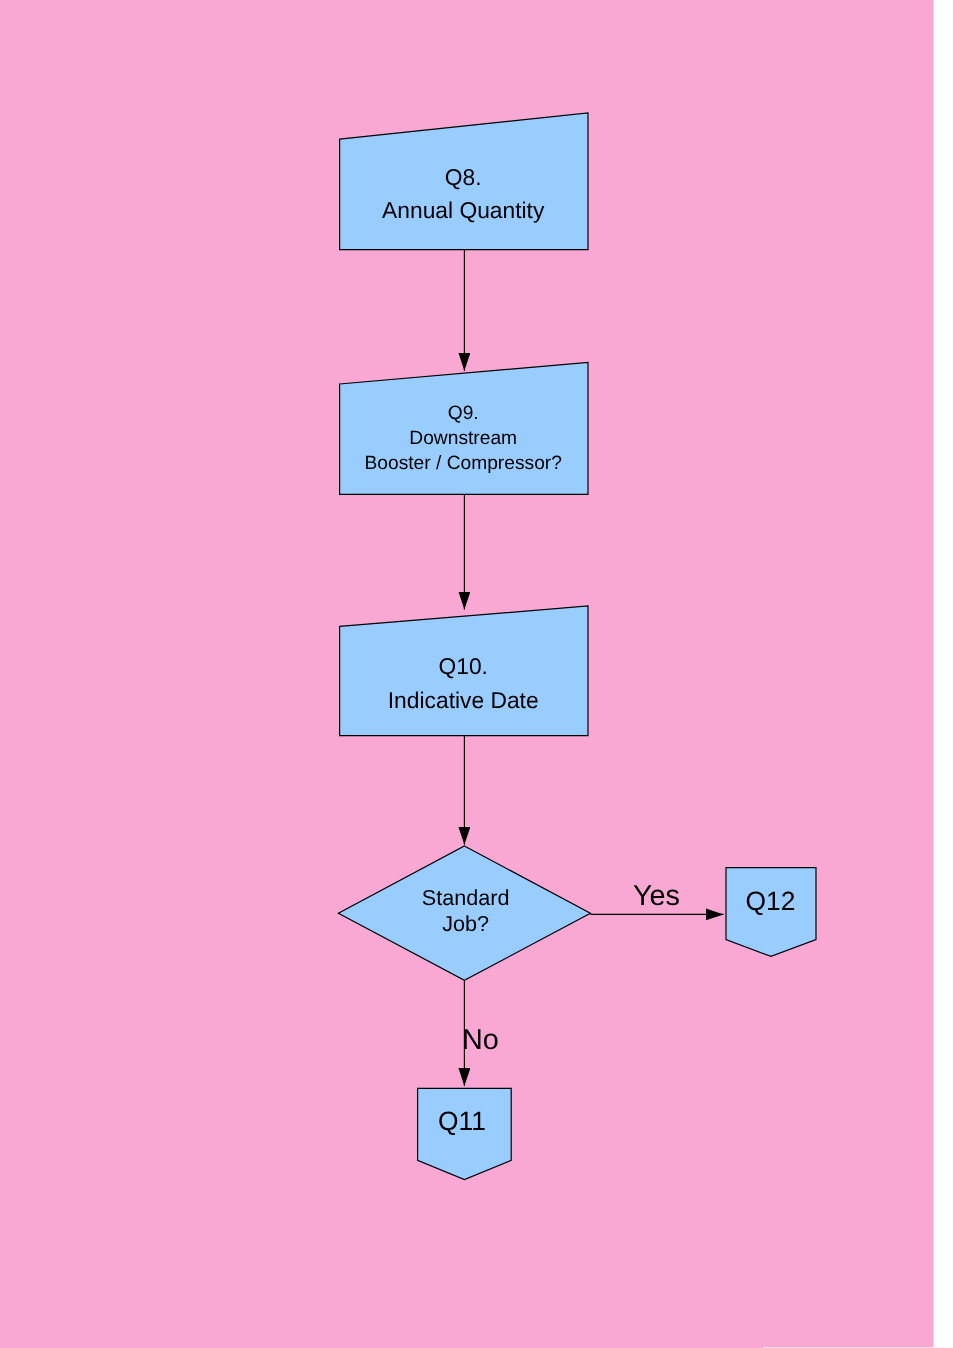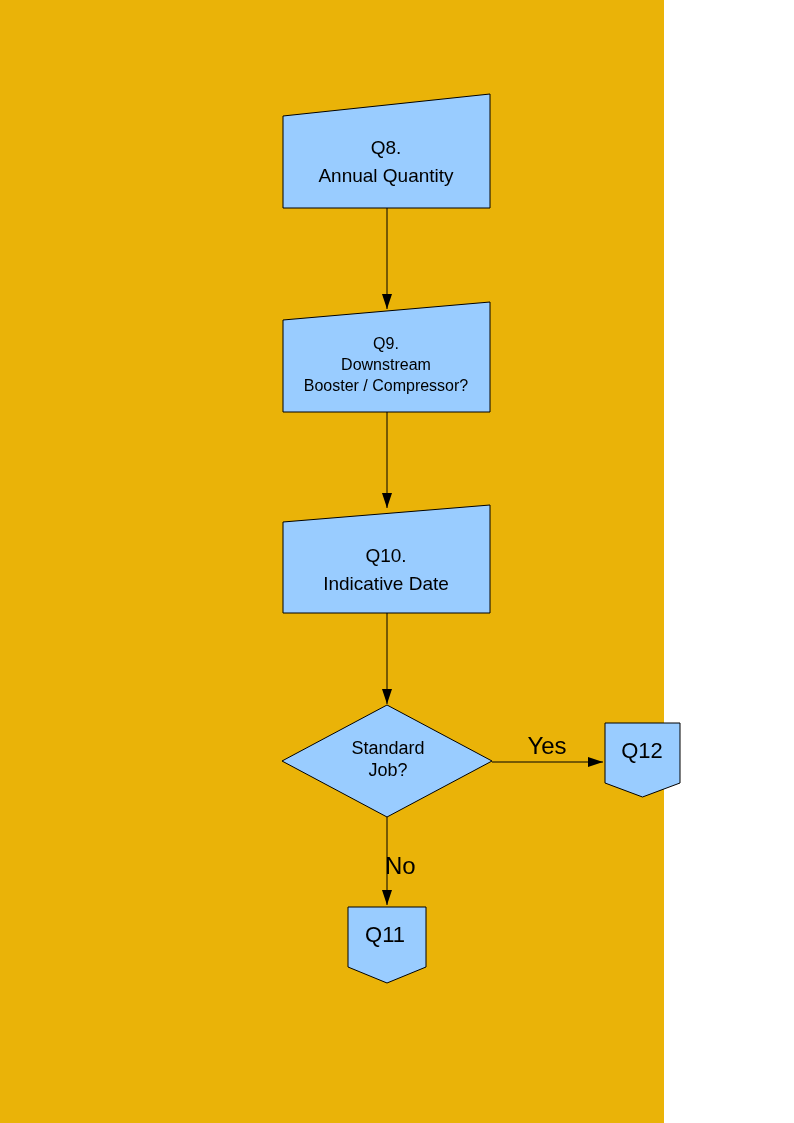--- a/index.html
+++ b/index.html
@@ -5,23 +5,23 @@
   html, body {
     margin: 0;
     padding: 0;
     background: #ffffff;
     width: 794px;
     height: 1123px;
     overflow: hidden;
   }
   .canvas-wrap {
     position: relative;
-    width: 664px;
+    width: 778px;
     height: 1123px;
-    background: #eab308;
+    background: #f9a8d4;
     text-decoration: underline;
   }
   svg {
     display: block;
   }
   .node {
     fill: #99CCFF;
     stroke: #000000;
     stroke-width: 1;
   }

